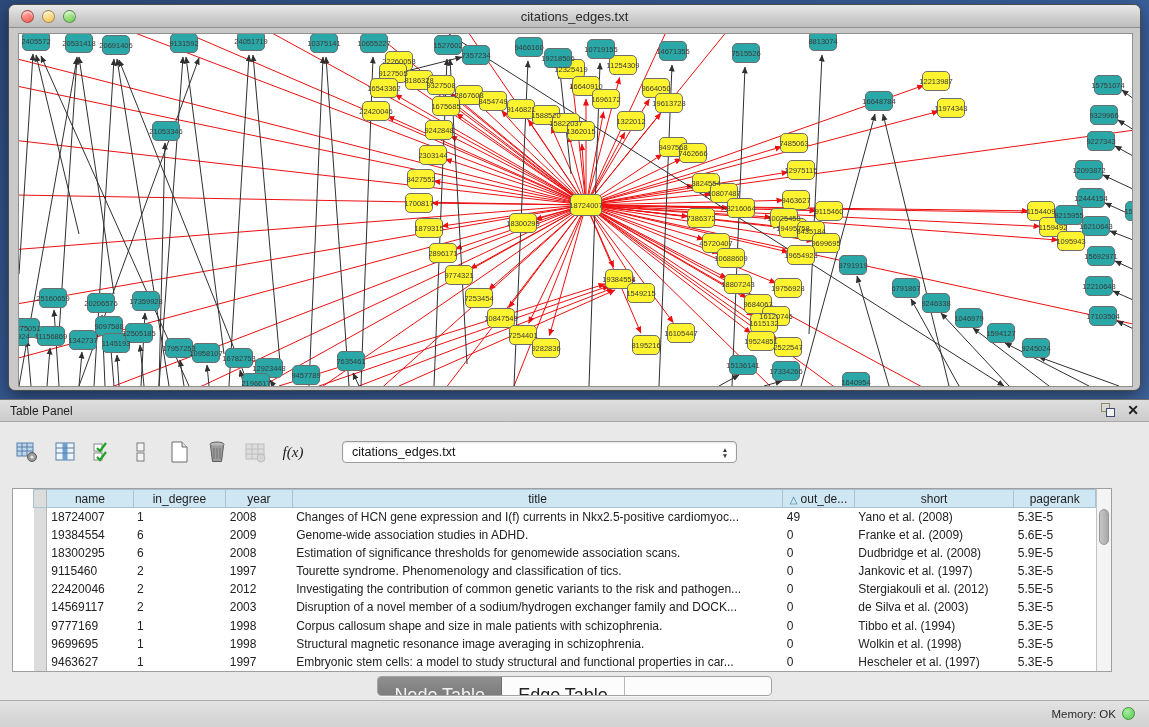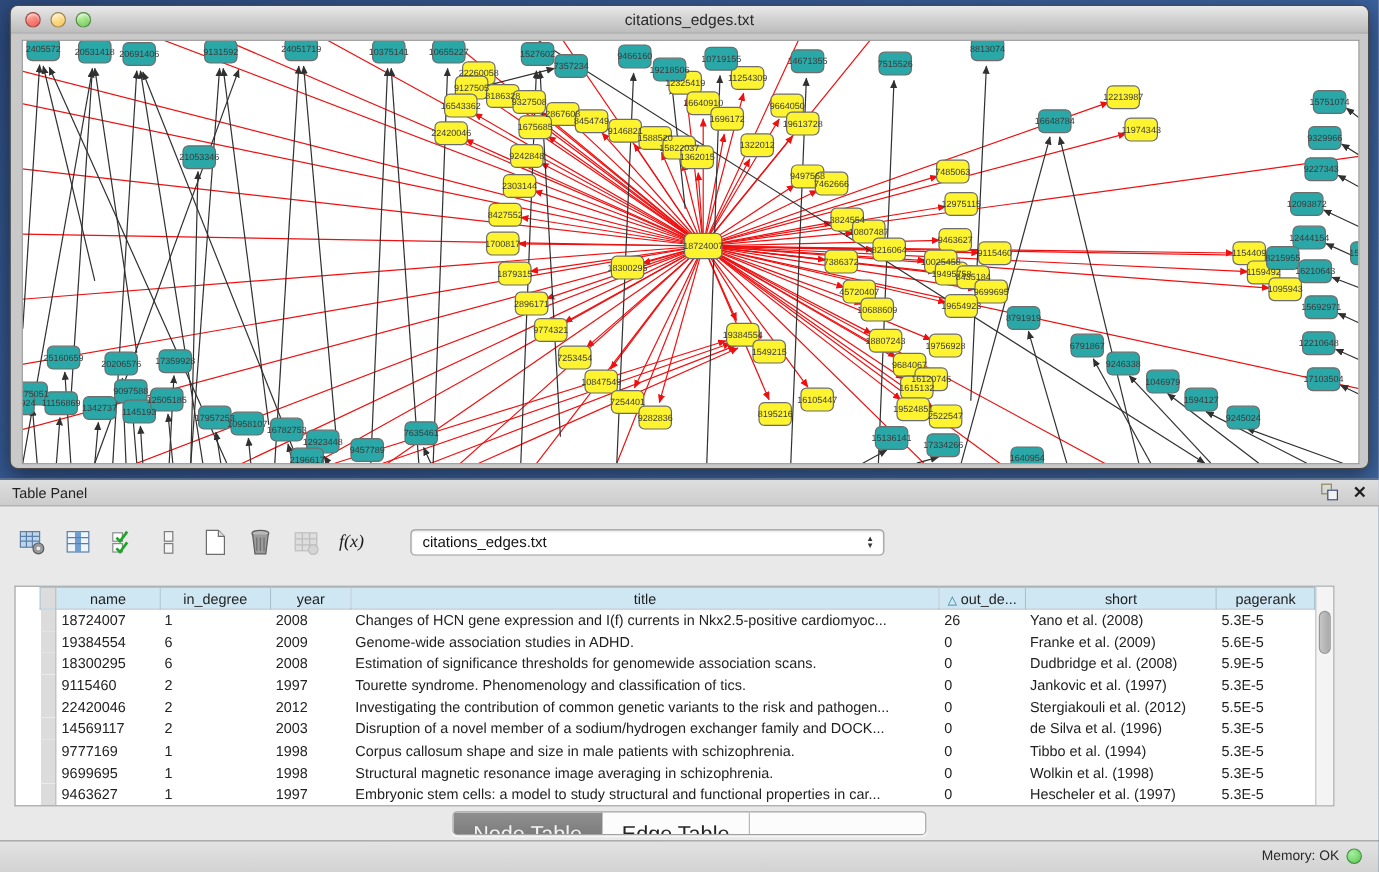--- a/index.html
+++ b/index.html
@@ -596,21 +596,21 @@
             <th><span>pagerank</span></th>
           </tr>
         </thead>
       <tbody>
           <tr>
             <td class="gutter"></td>
             <td>18724007</td>
             <td>1</td>
             <td>2008</td>
             <td>Changes of HCN gene expression and I(f) currents in Nkx2.5-positive cardiomyoc...</td>
-            <td>26</td>
+            <td>49</td>
             <td>Yano et al. (2008)</td>
             <td>5.3E-5</td>
           </tr>
           <tr>
             <td class="gutter"></td>
             <td>19384554</td>
             <td>6</td>
             <td>2009</td>
             <td>Genome-wide association studies in ADHD.</td>
             <td>0</td>
@@ -647,21 +647,21 @@
             <td>Stergiakouli et al. (2012)</td>
             <td>5.5E-5</td>
           </tr>
           <tr>
             <td class="gutter"></td>
             <td>14569117</td>
             <td>2</td>
             <td>2003</td>
             <td>Disruption of a novel member of a sodium/hydrogen exchanger family and DOCK...</td>
             <td>0</td>
-            <td>de Silva et al. (1996)</td>
+            <td>de Silva et al. (2003)</td>
             <td>5.3E-5</td>
           </tr>
           <tr>
             <td class="gutter"></td>
             <td>9777169</td>
             <td>1</td>
             <td>1998</td>
             <td>Corpus callosum shape and size in male patients with schizophrenia.</td>
             <td>0</td>
             <td>Tibbo et al. (1994)</td>

